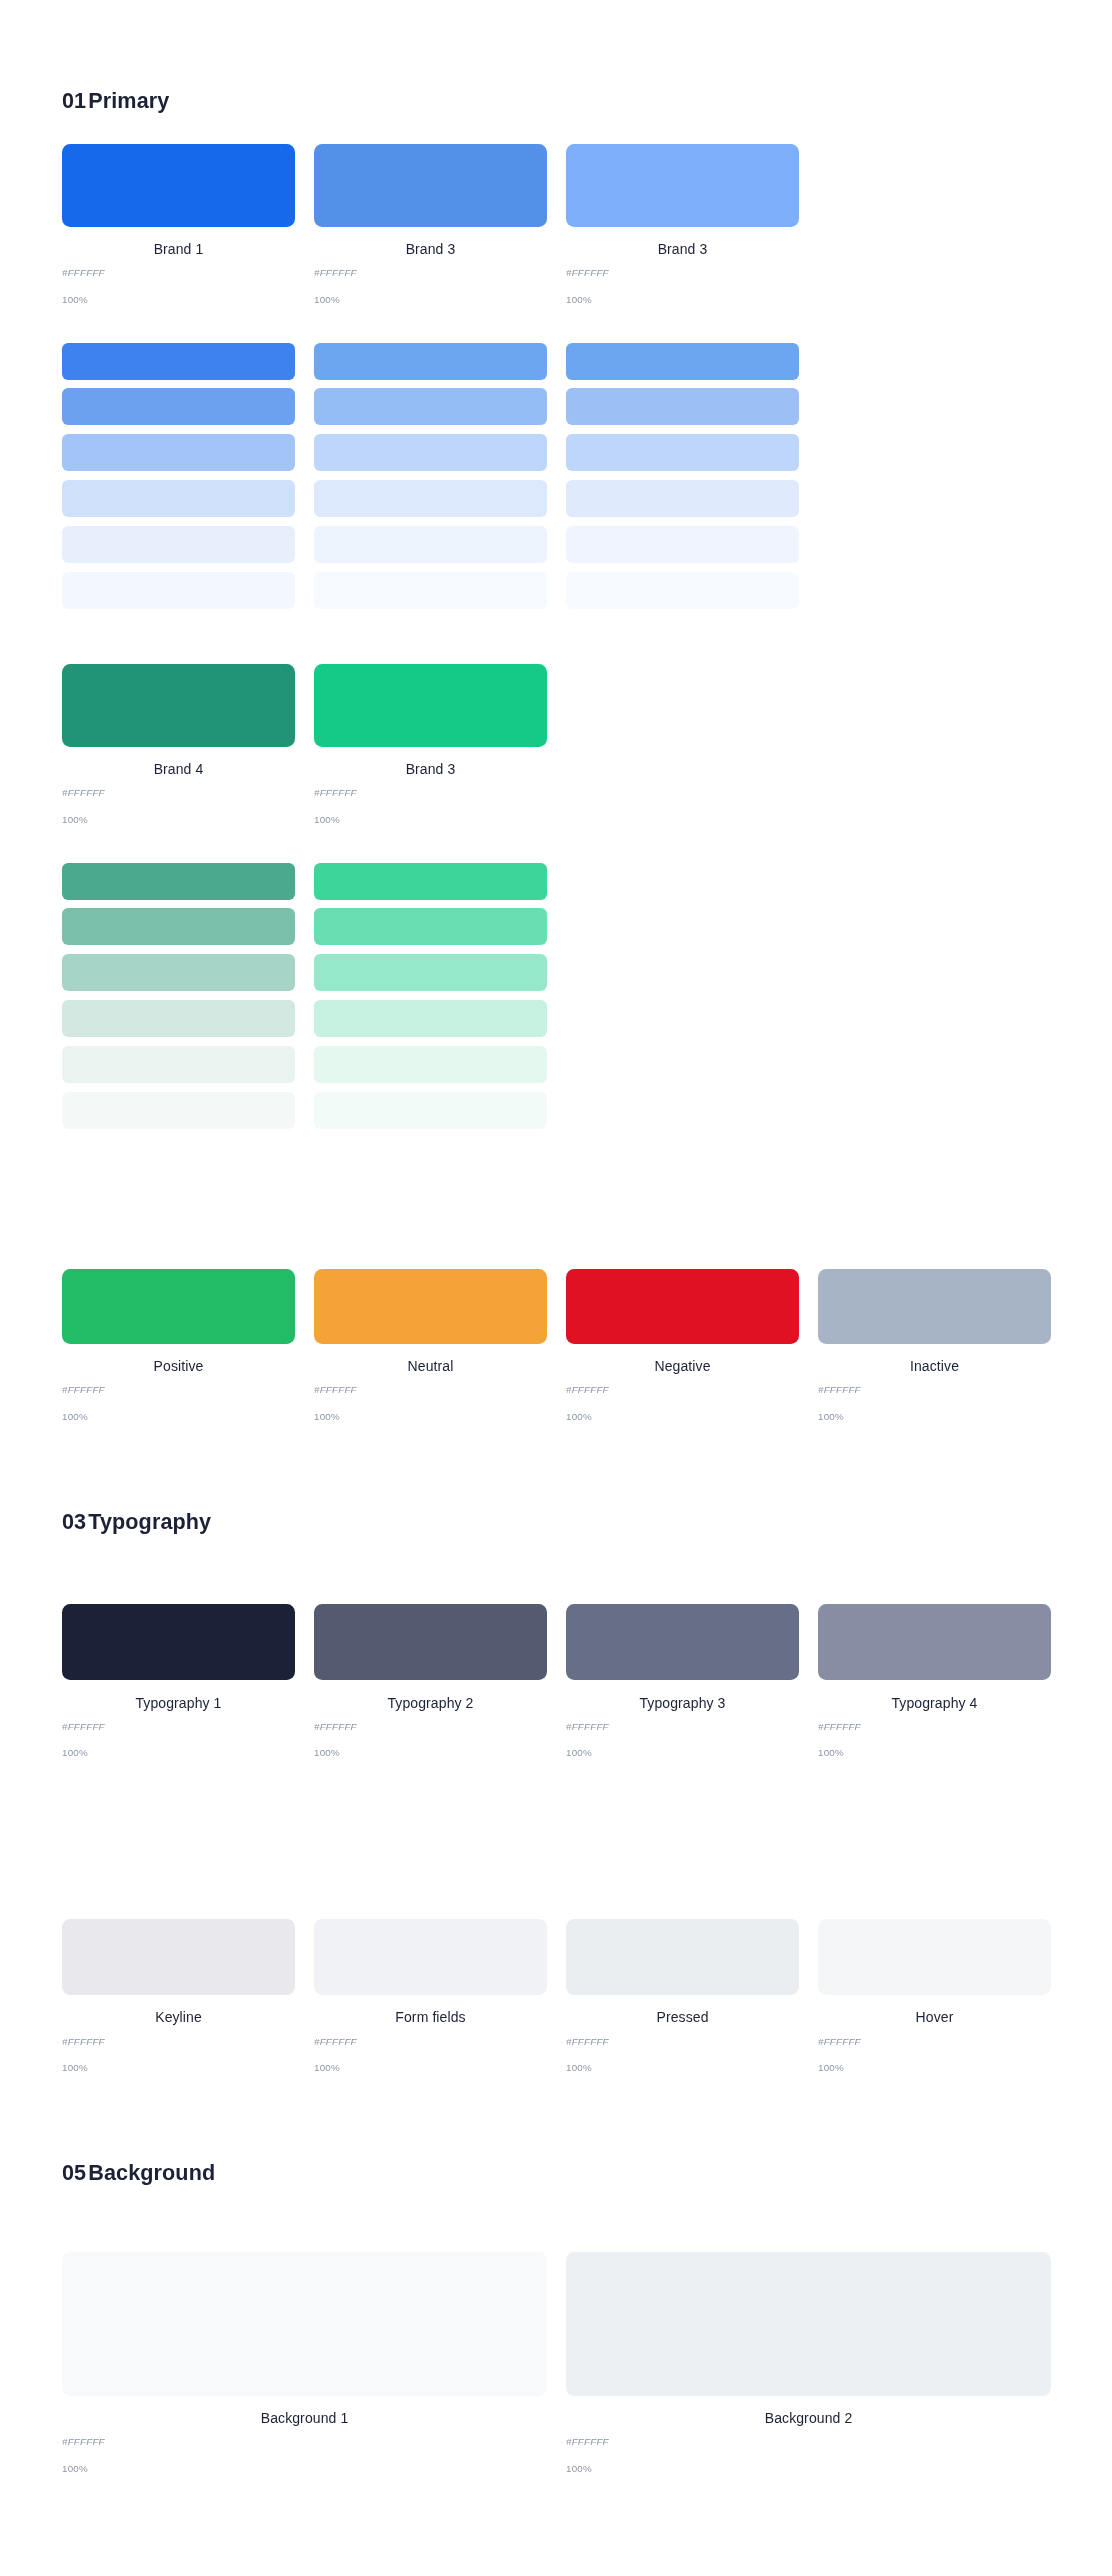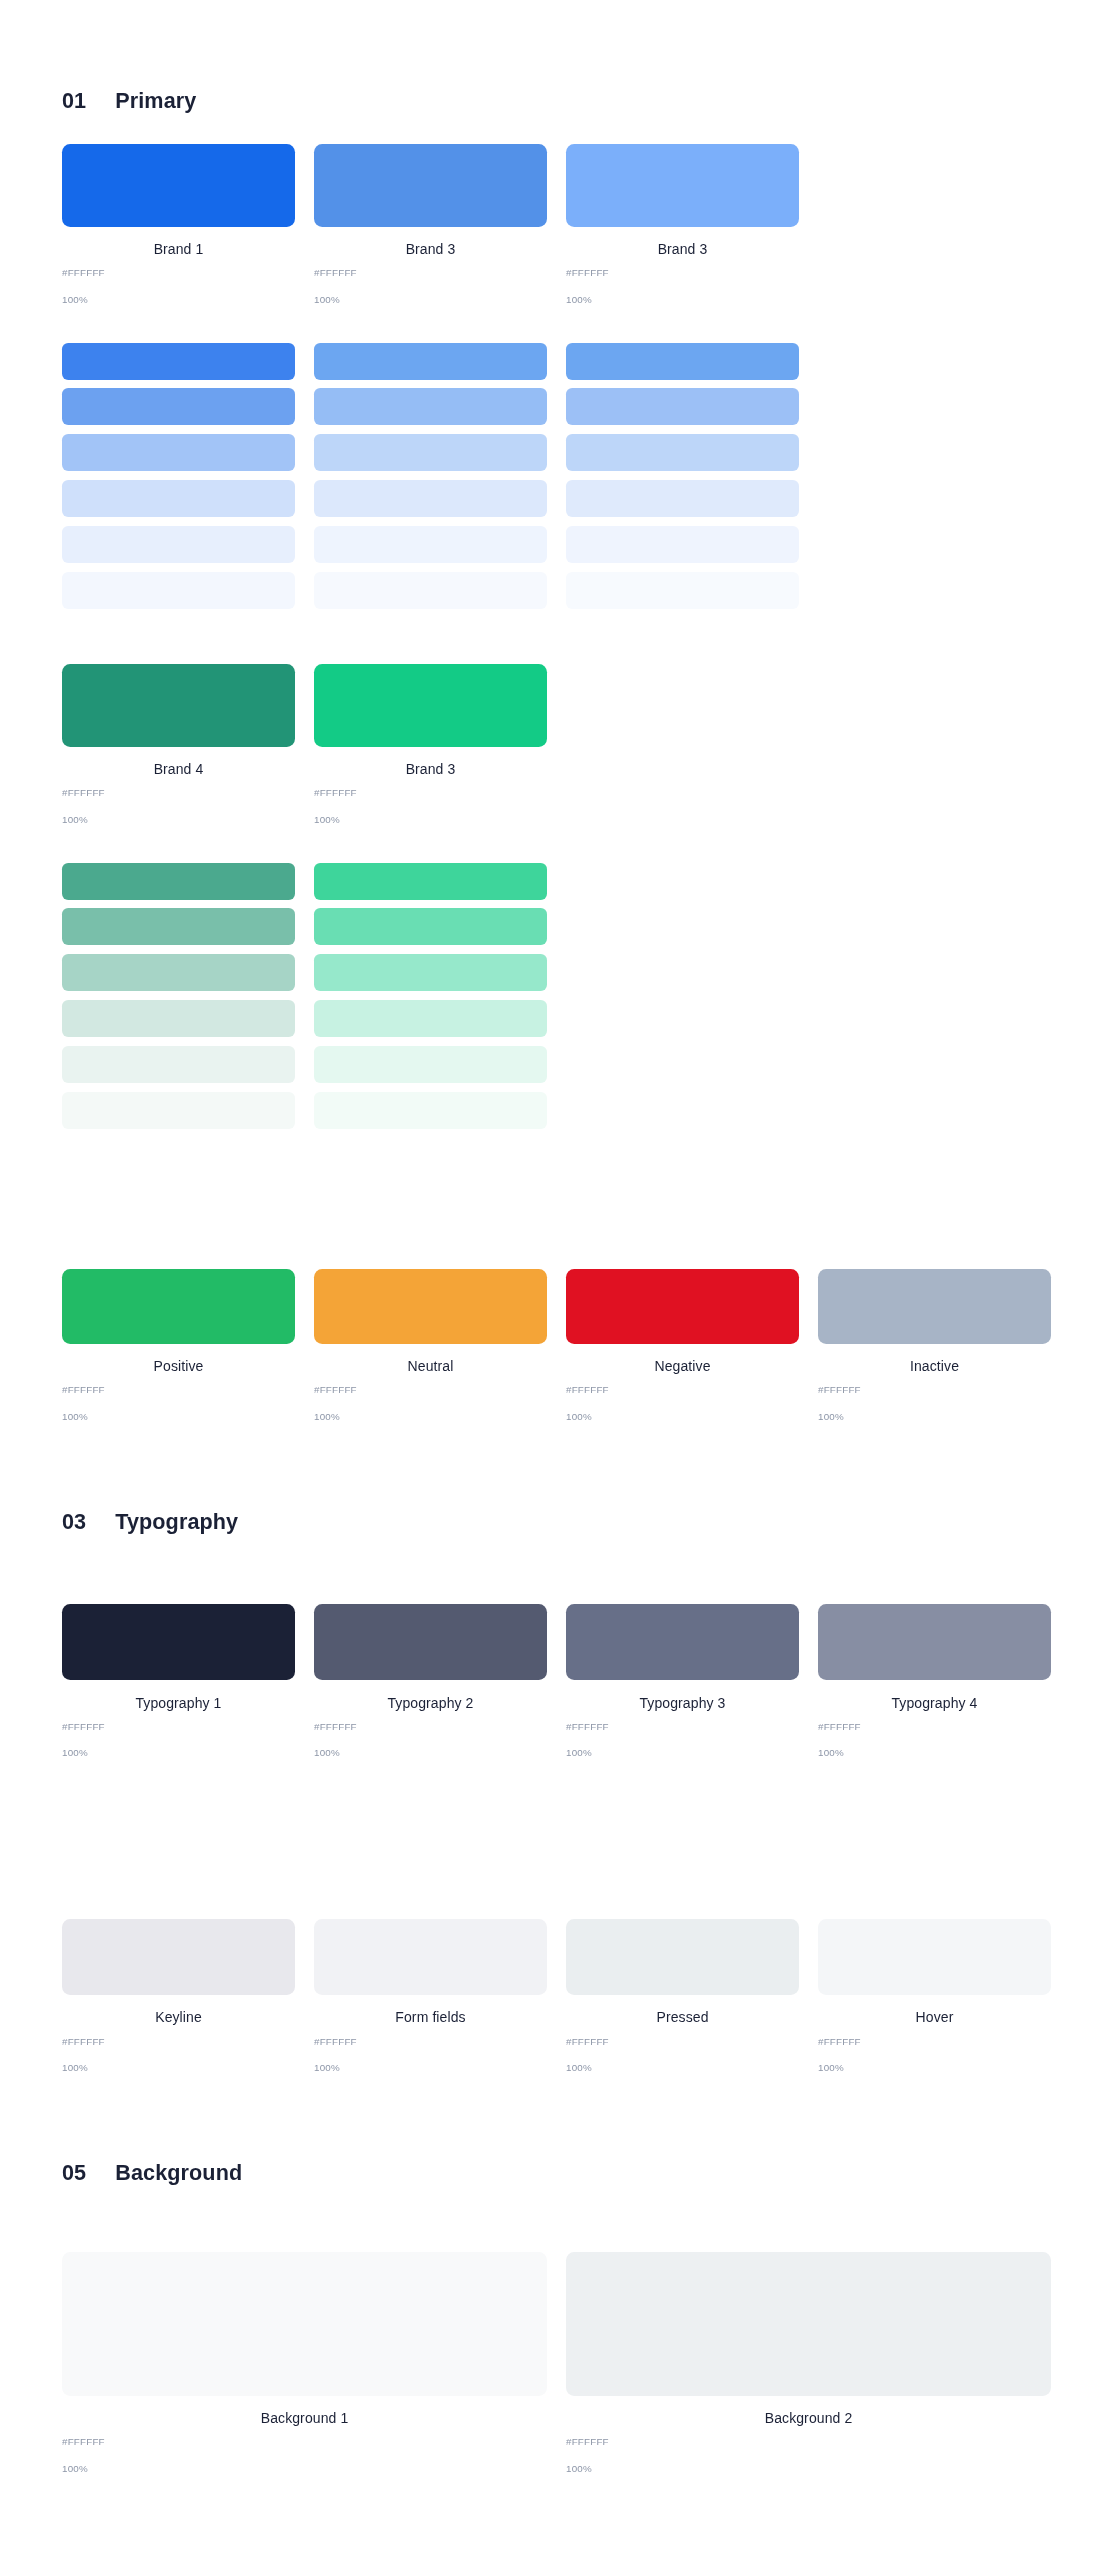--- a/index.html
+++ b/index.html
@@ -20,21 +20,21 @@
   .page {
     width: 1113px;
     padding-left: 62px;
     padding-right: 62px;
   }
 
   
   .section-head {
     display: flex;
     align-items: baseline;
-    gap: 29px;
+    gap: 2px;
     color: #1B2136;
     font-size: 21.6px;
     line-height: 1;
     letter-spacing: 0.1px;
   }
   .section-num { font-weight: 600; }
   .section-title { font-weight: 600; }
 
   
   .section { }
@@ -81,20 +81,21 @@
     letter-spacing: 0.1px;
     text-align: center;
   }
   .chip-hex {
     margin-top: 9.3px;
     font-size: 9.8px;
     font-weight: 400;
     color: #8D96A8;
     line-height: 1.2;
     letter-spacing: 0.2px;
+    font-style: italic;
   }
   .chip-opacity {
     margin-top: 15px;
     font-size: 9.8px;
     font-weight: 400;
     color: #8D96A8;
     line-height: 1.2;
     letter-spacing: 0.2px;
   }
 

